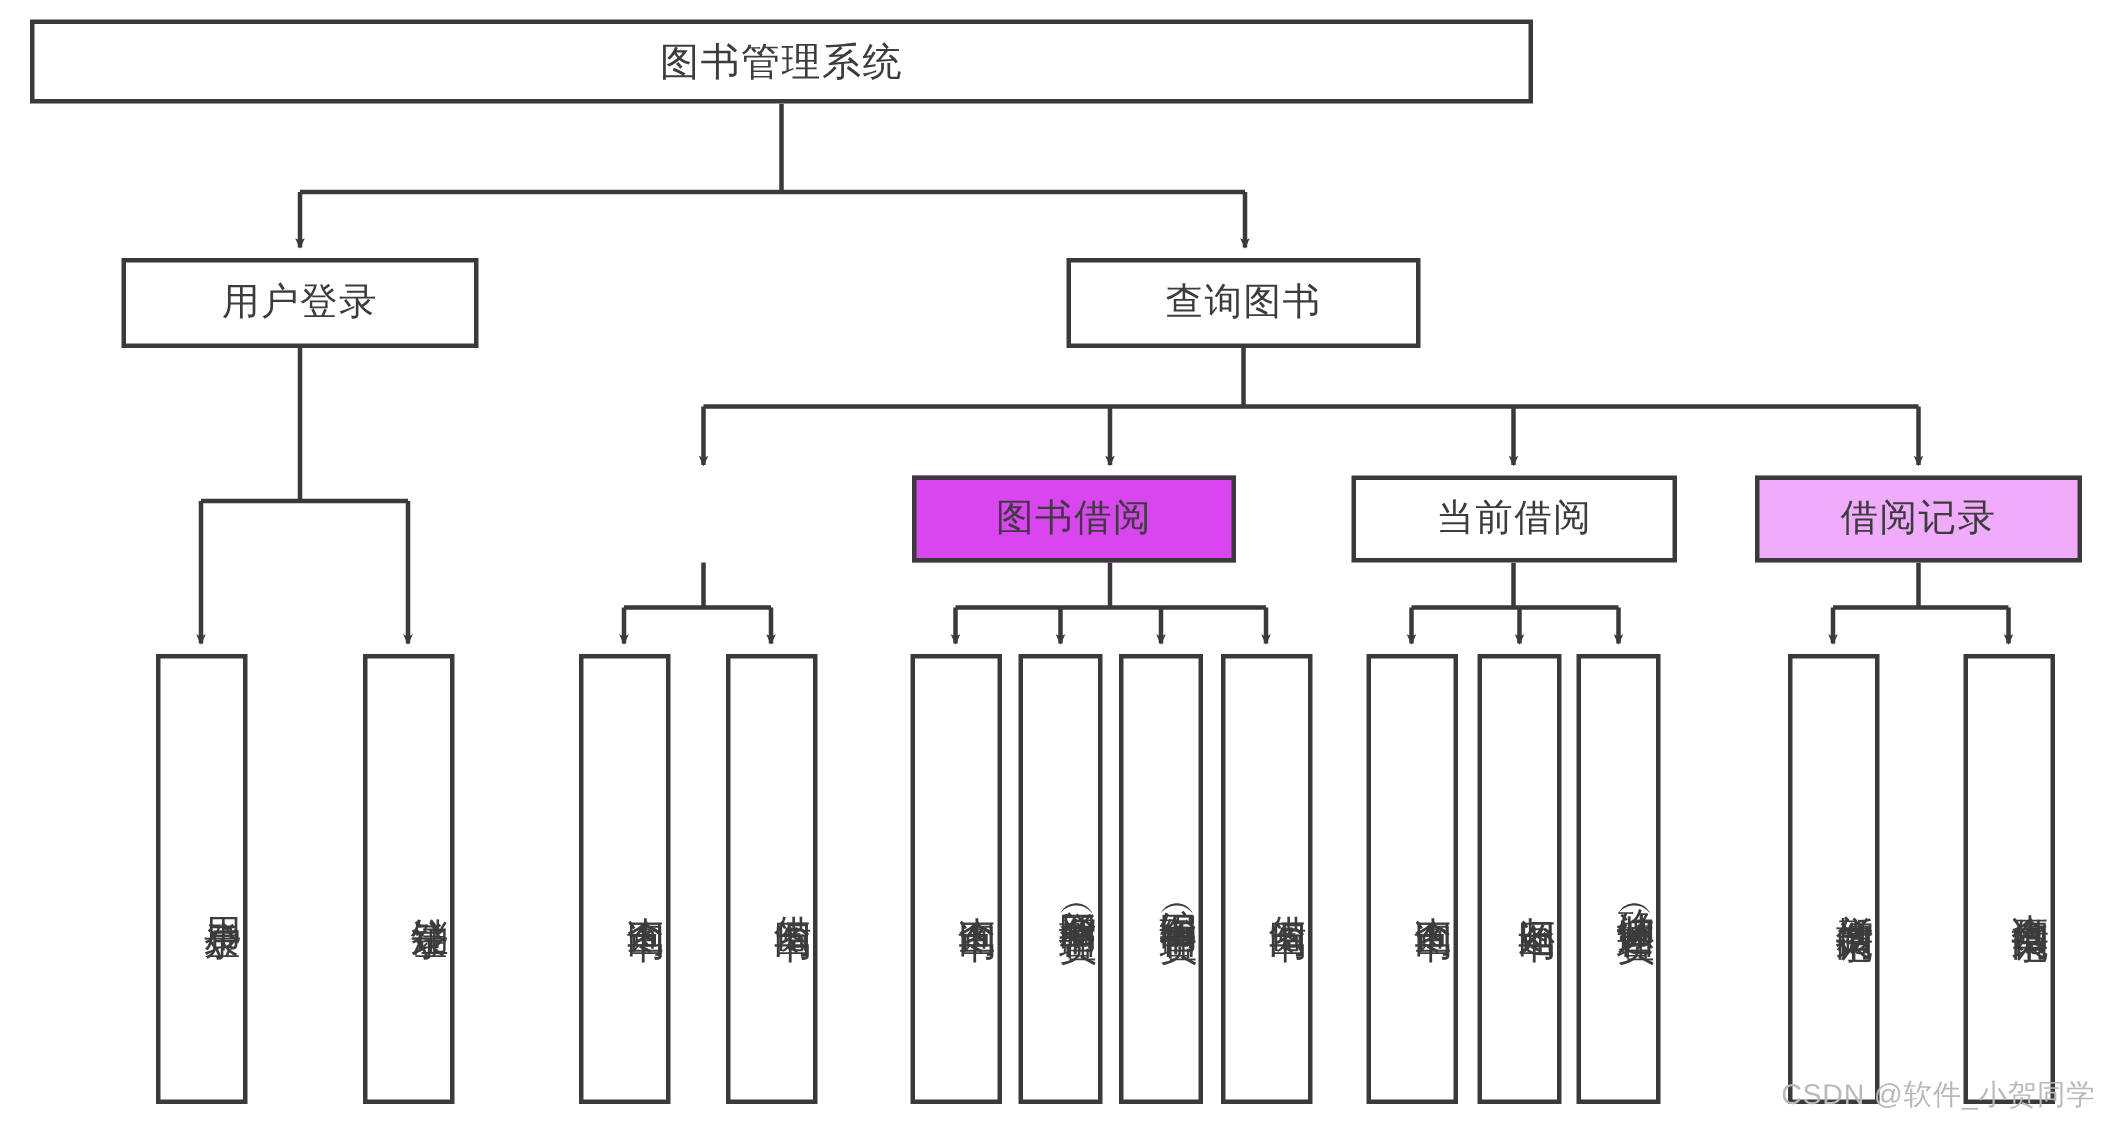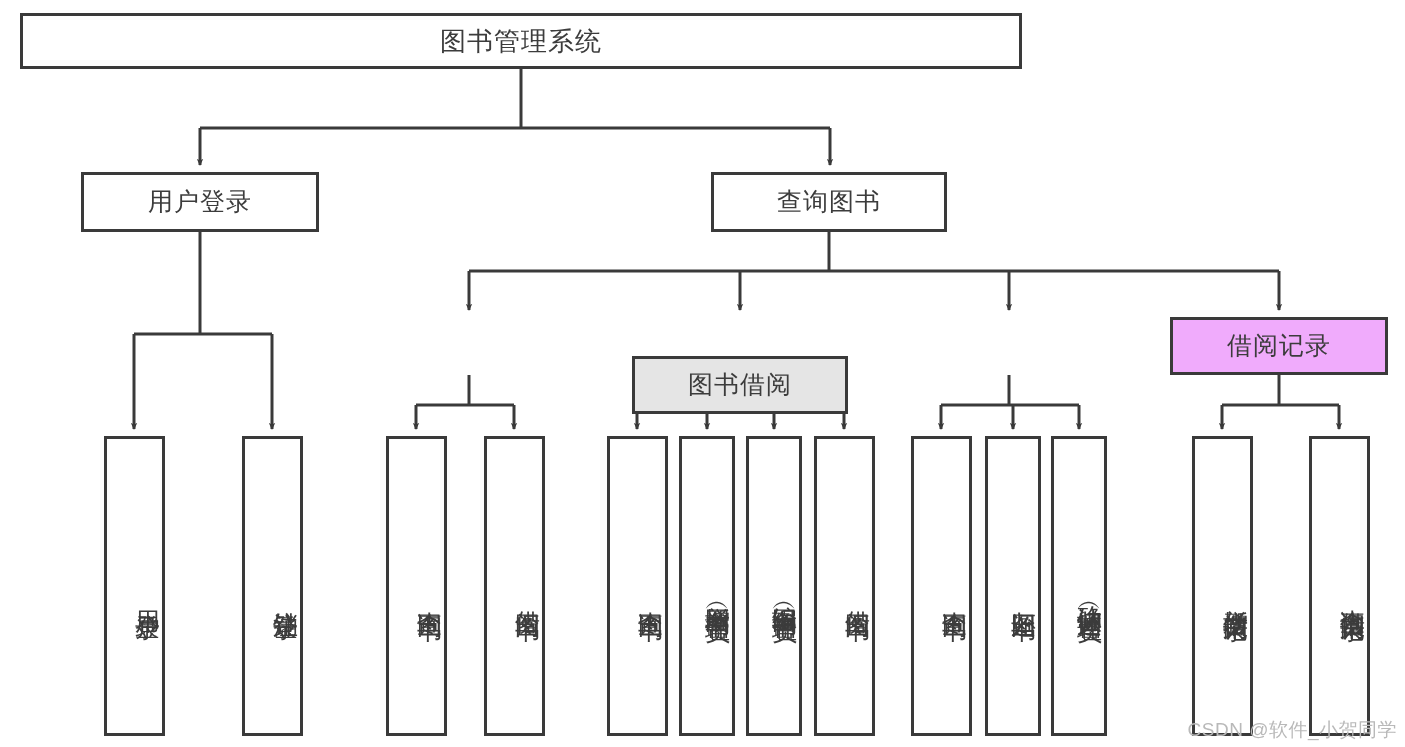--- a/index.html
+++ b/index.html
@@ -134,22 +134,25 @@
     <span>查询图书</span>
   </div>
 
   <div class="node v" style="left: 104px; top: 436px; width: 61px; height: 300px; border-color: rgb(58, 58, 58); background: rgb(255, 255, 255); color: rgb(60, 60, 60);">
     <span class="vtext">用户登录</span>
   </div>
   <div class="node v" style="left: 242px; top: 436px; width: 61px; height: 300px; border-color: rgb(58, 58, 58); background: rgb(255, 255, 255); color: rgb(60, 60, 60);">
     <span class="vtext">注销登录</span>
   </div>
 
-  <div class="node h" style="left: 632px; top: 317px; width: 216px; height: 58px; border-color: rgb(58, 58, 58); background: #e5e5e5; color: rgb(60, 60, 60); margin-top: 39px;">
+  <div class="node h" style="left: 608px; top: 317px; width: 216px; height: 58px; border-color: rgb(58, 58, 58); background: #d946ef; color: rgb(60, 60, 60);">
     <span>图书借阅</span>
+  </div>
+  <div class="node h" style="left: 901px; top: 317px; width: 217px; height: 58px; border-color: rgb(58, 58, 58); background: rgb(255, 255, 255); color: rgb(60, 60, 60);">
+    <span>当前借阅</span>
   </div>
   <div class="node h" style="left: 1170px; top: 317px; width: 218px; height: 58px; border-color: rgb(58, 58, 58); background: #f0abfc; color: rgb(60, 60, 60); justify-content: center;">
     <span>借阅记录</span>
   </div>
 
   <div class="node v" style="left: 386px; top: 436px; width: 61px; height: 300px; border-color: rgb(58, 58, 58); background: rgb(255, 255, 255); color: rgb(60, 60, 60);">
     <span class="vtext">查询图书</span>
   </div>
   <div class="node v" style="left: 484px; top: 436px; width: 61px; height: 300px; border-color: rgb(58, 58, 58); background: rgb(255, 255, 255); color: rgb(60, 60, 60);">
     <span class="vtext">借阅图书</span>

